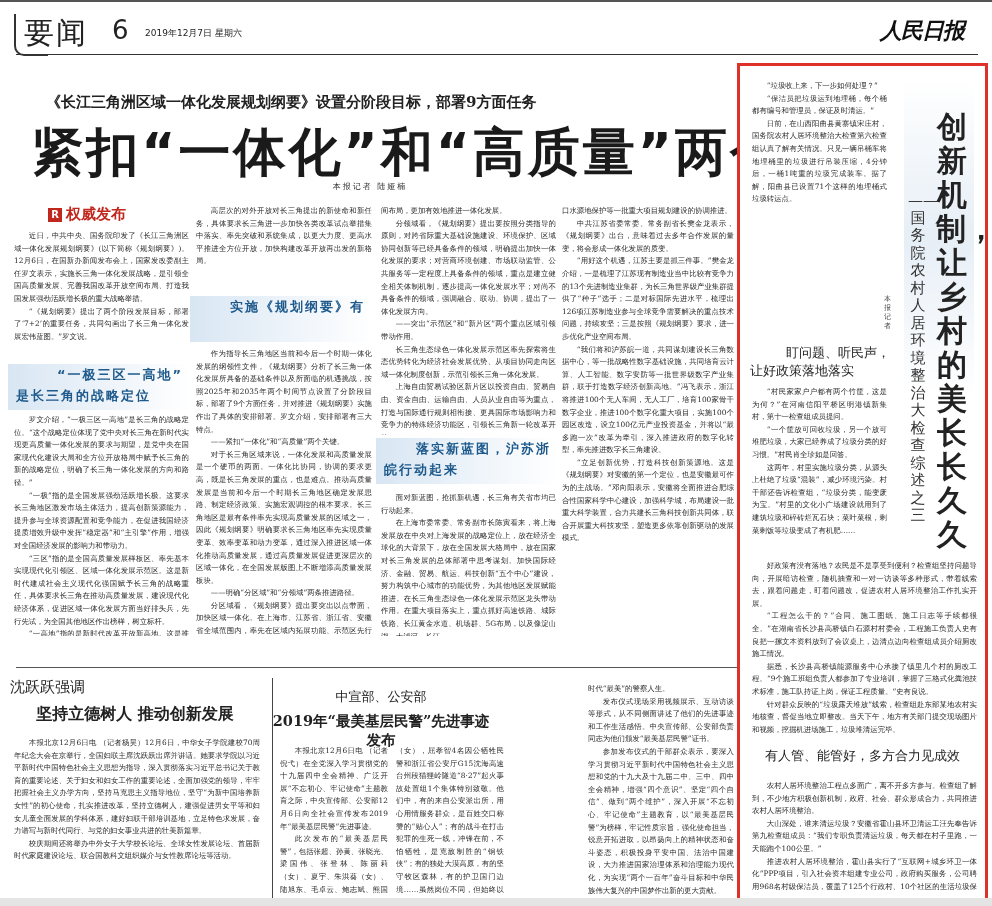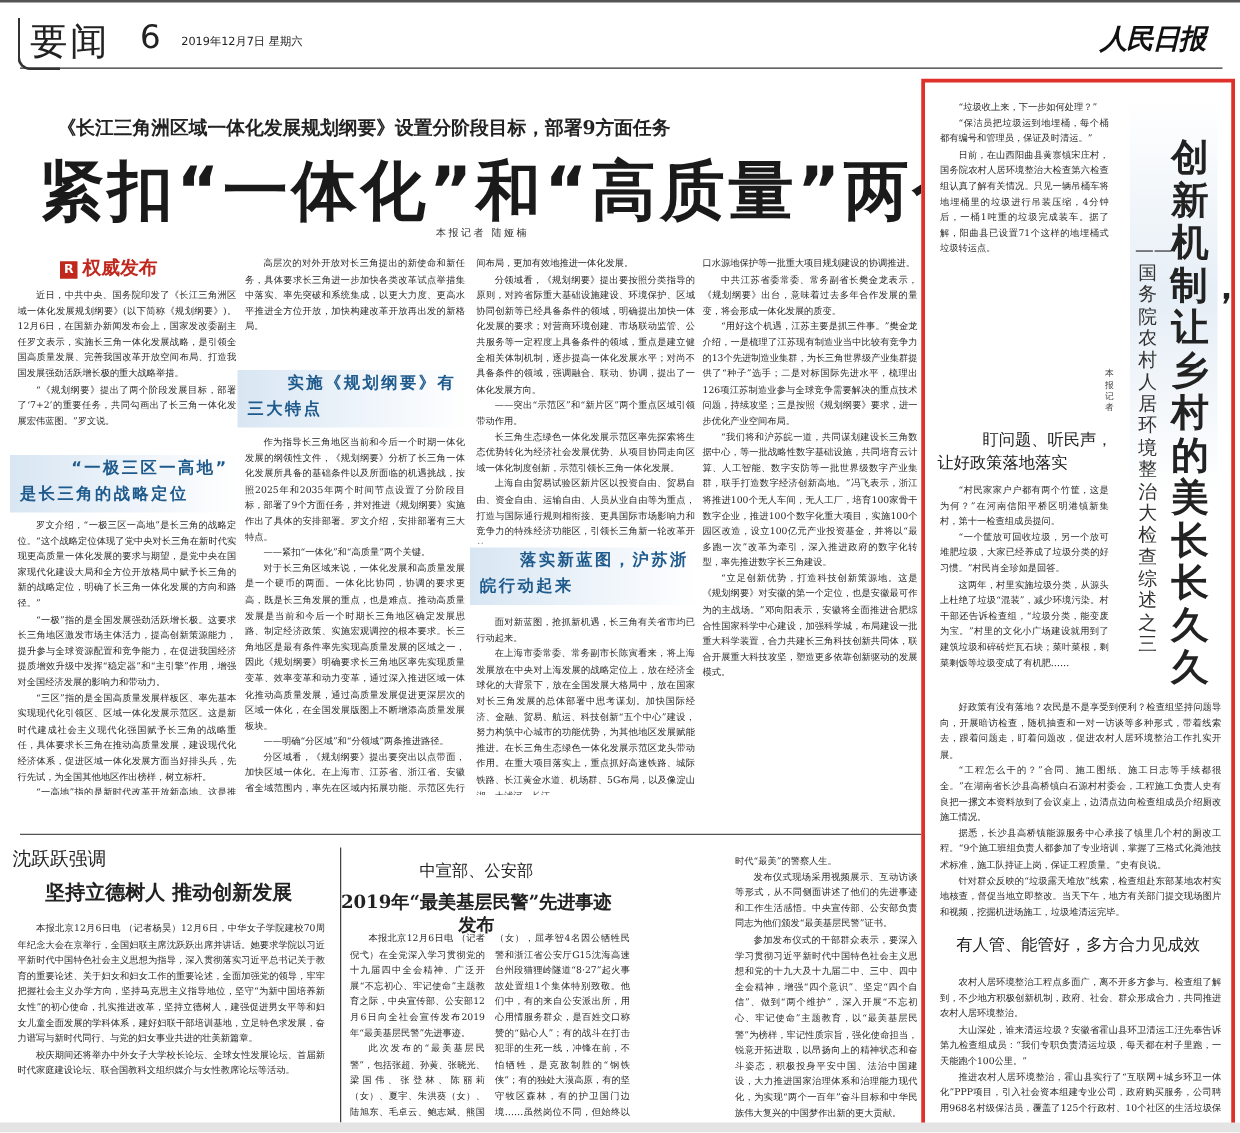--- a/index.html
+++ b/index.html
@@ -8,21 +8,21 @@
   .topline{left:0;top:0;width:992px;height:2px;background:#555;}
   .mast-left{left:14px;top:14px;width:32px;height:40px;border-left:2px solid #333;border-bottom:2px solid #333;border-bottom-left-radius:10px;}
   .mast-title{left:24px;top:13px;font-family:"DejaVu Sans",sans-serif;font-weight:normal;font-size:30px;letter-spacing:2px;color:#222;}
   .mast-num{left:112px;top:15px;font-family:"DejaVu Sans",sans-serif;font-size:26px;color:#222;}
   .mast-date{left:145px;top:27px;font-family:"DejaVu Sans",sans-serif;font-size:9px;color:#222;}
   .mast-logo{left:880px;top:16px;font-family:"DejaVu Serif",serif;font-style:italic;font-weight:bold;font-size:22px;color:#111;letter-spacing:-1px;}
   .mast-rule{left:16px;top:54px;width:962px;height:1px;background:#333;}
 
   .kicker{left:0;top:93px;width:740px;font-size:15px;font-weight:bold;color:#222;margin-left:46px;}
   .headline{left:0;top:118px;width:840px;text-align:right;font-family:"DejaVu Sans",sans-serif;font-weight:bold;font-size:52px;letter-spacing:3px;color:#1a1a1a;}
-  .byline{left:0;top:181px;width:740px;text-align:center;font-size:8px;color:#333;letter-spacing:2px;padding-left:16px;}
+  .byline{left:0;top:181px;width:740px;text-align:center;font-size:8px;color:#333;letter-spacing:2px;}
 
   .col{font-size:7.4px;line-height:12.6px;color:#2a2a2a;text-align:justify;overflow:hidden;}
   .col p{margin:0;text-indent:2em;}
   .red-label{left:48px;top:205px;font-family:"DejaVu Sans",sans-serif;font-weight:bold;font-size:15px;color:#c0281e;}
   .red-label .box{display:inline-block;width:14px;height:14px;background:#c0281e;color:#fff;font-size:10px;text-align:center;line-height:14px;margin-right:4px;vertical-align:1px;}
 
   .subhead{background:linear-gradient(90deg,#d8e6f3 0%,#eef4fa 55%,#fff 100%);font-family:"DejaVu Sans",sans-serif;font-weight:bold;color:#1e5a8c;}
   .subhead .l1{text-align:right;padding-right:8px;}
   .sh1{left:8px;top:364px;width:183px;height:46px;font-size:13px;line-height:21px;letter-spacing:2px;}
   .sh2{left:190px;top:296px;width:183px;height:46px;font-size:13px;line-height:21px;letter-spacing:2px;}
@@ -77,21 +77,20 @@
   <p>“一极”指的是全国发展强劲活跃增长极。这要求长三角地区激发市场主体活力，提高创新策源能力，提升参与全球资源配置和竞争能力，在促进我国经济提质增效升级中发挥“稳定器”和“主引擎”作用，增强对全国经济发展的影响力和带动力。</p>
   <p>“三区”指的是全国高质量发展样板区、率先基本实现现代化引领区、区域一体化发展示范区。这是新时代建成社会主义现代化强国赋予长三角的战略重任，具体要求长三角在推动高质量发展，建设现代化经济体系，促进区域一体化发展方面当好排头兵，先行先试，为全国其他地区作出榜样，树立标杆。</p>
   <p>“一高地”指的是新时代改革开放新高地。这是推进更高起点的深化改革，推进更</p>
 </div>
 
 <div class="abs col" style="left:196px;top:205px;width:176px;height:88px;">
   <p>高层次的对外开放对长三角提出的新使命和新任务，具体要求长三角进一步加快各类改革试点举措集中落实、率先突破和系统集成，以更大力度、更高水平推进全方位开放，加快构建改革开放再出发的新格局。</p>
 </div>
 <div class="abs subhead sh2">
   <div class="l1">实施《规划纲要》有</div>
-  <div class="l2">三大特点</div>
 </div>
 <div class="abs col" style="left:196px;top:348px;width:176px;height:288px;">
   <p>作为指导长三角地区当前和今后一个时期一体化发展的纲领性文件，《规划纲要》分析了长三角一体化发展所具备的基础条件以及所面临的机遇挑战，按照2025年和2035年两个时间节点设置了分阶段目标，部署了9个方面任务，并对推进《规划纲要》实施作出了具体的安排部署。罗文介绍，安排部署有三大特点。</p>
   <p>——紧扣“一体化”和“高质量”两个关键。</p>
   <p>对于长三角区域来说，一体化发展和高质量发展是一个硬币的两面。一体化比协同，协调的要求更高，既是长三角发展的重点，也是难点。推动高质量发展是当前和今后一个时期长三角地区确定发展思路、制定经济政策、实施宏观调控的根本要求。长三角地区是最有条件率先实现高质量发展的区域之一，因此《规划纲要》明确要求长三角地区率先实现质量变革、效率变革和动力变革，通过深入推进区域一体化推动高质量发展，通过高质量发展促进更深层次的区域一体化，在全国发展版图上不断增添高质量发展板块。</p>
   <p>——明确“分区域”和“分领域”两条推进路径。</p>
   <p>分区域看，《规划纲要》提出要突出以点带面，加快区域一体化。在上海市、江苏省、浙江省、安徽省全域范围内，率先在区域内拓展功能、示范区先行探索、中心区率先复制、全域集成推进</p>
 </div>
 
 <div class="abs col" style="left:381px;top:205px;width:175px;height:230px;">

